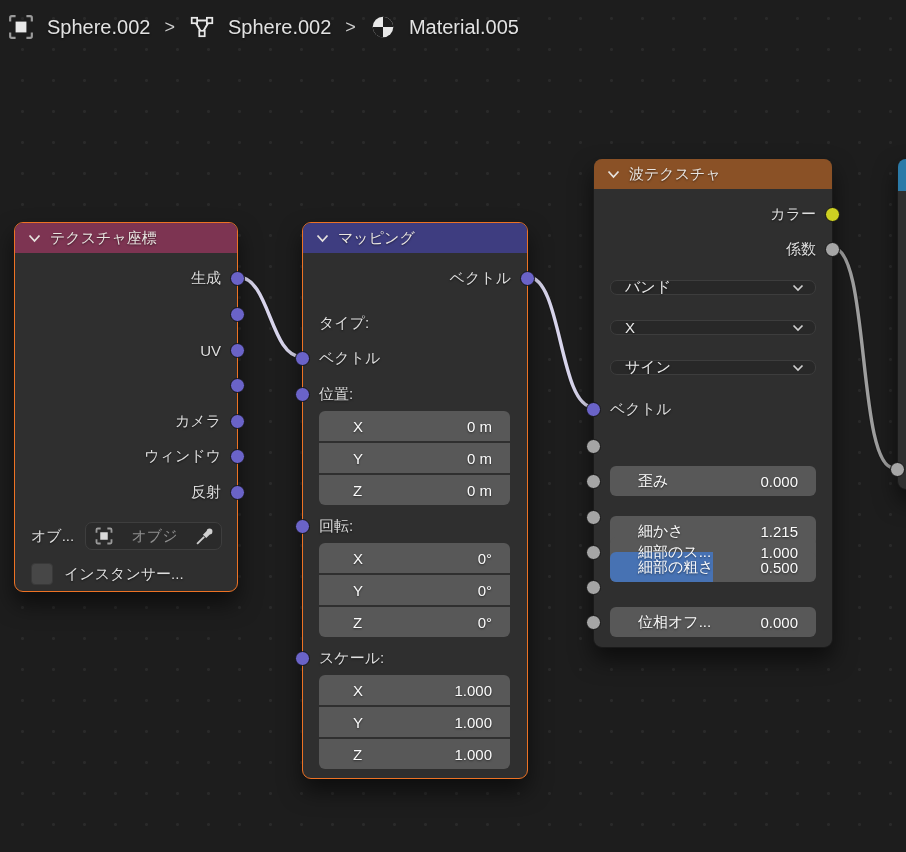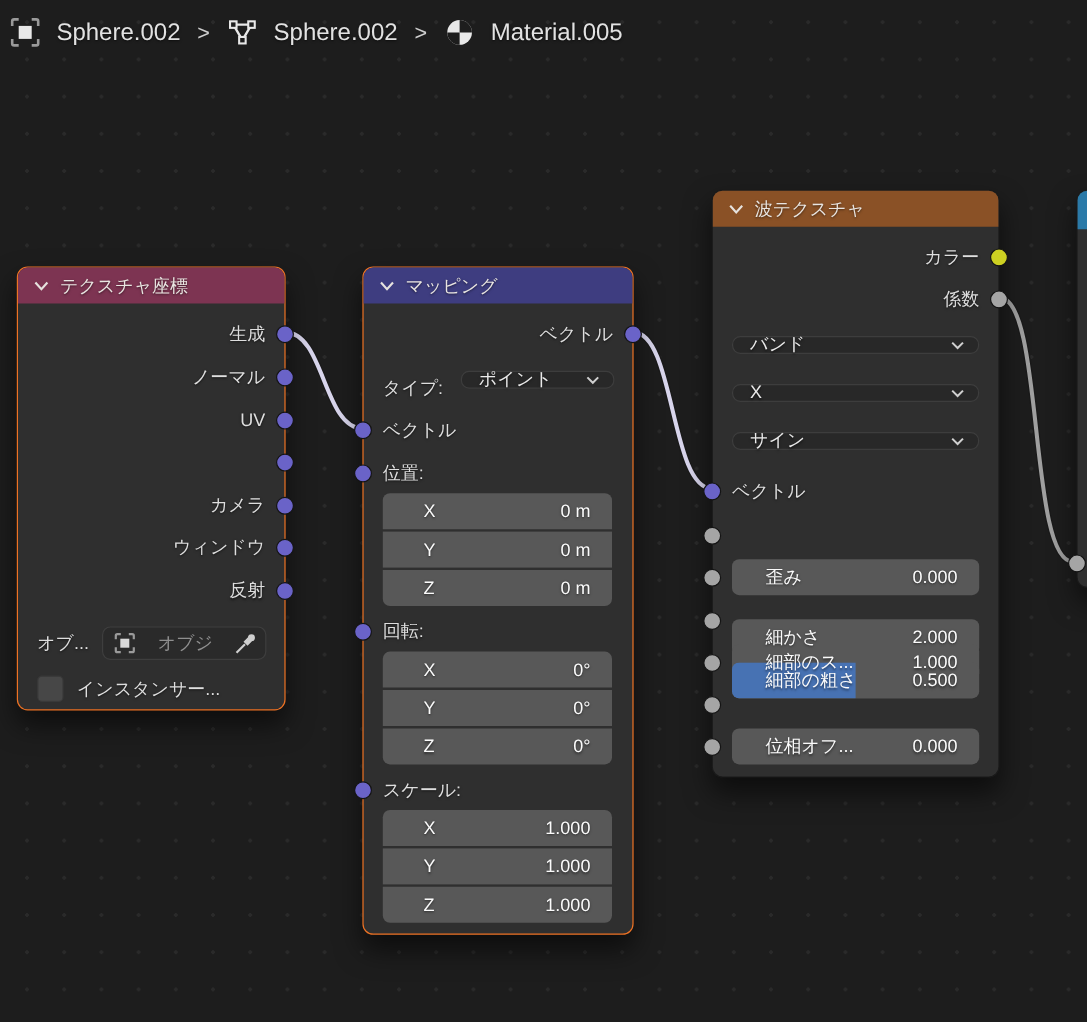--- a/index.html
+++ b/index.html
@@ -138,23 +138,20 @@
       <svg class="chev" width="13" height="9" viewBox="0 0 13 9">
         <polyline points="1.5,1.5 6.5,7 11.5,1.5" fill="none" stroke="#e6e2de" stroke-width="1.8"></polyline>
       </svg>
       <span>テクスチャ座標</span>
     </div>
 
     <div class="nrow r-out" style="top:37px">
         <span class="lbl">生成</span>
       </div>
     <span class="socket sock-r sock-vec" style="top:48px"></span>
-    <div class="nrow r-out" style="top:73px">
-        <span class="lbl">ノーマル</span>
-      </div>
     <span class="socket sock-r sock-vec" style="top:84px"></span>
     <div class="nrow r-out" style="top:109px">
         <span class="lbl">UV</span>
       </div>
     <span class="socket sock-r sock-vec" style="top:120px"></span>
     <span class="socket sock-r sock-vec" style="top:155px"></span>
     <div class="nrow r-out" style="top:180px">
         <span class="lbl">カメラ</span>
       </div>
     <span class="socket sock-r sock-vec" style="top:191px"></span>
@@ -198,26 +195,20 @@
     </div>
 
     <div class="nrow r-out" style="top:37px">
         <span class="lbl">ベクトル</span>
       </div>
     <span class="socket sock-r sock-vec" style="top:48px"></span>
 
     <div class="nrow" style="top:82px; padding-left:16px; gap:9px;">
       <span class="lbl">タイプ:</span>
     </div>
-    <div class="dd" style="top:86px; left:81px; width:128px;">
-      <span>ポイント</span>
-      <svg width="12" height="8" viewBox="0 0 12 8">
-        <polyline points="1.5,1.5 6,6 10.5,1.5" fill="none" stroke="#cfcfcf" stroke-width="1.7"></polyline>
-      </svg>
-    </div>
 
     <div class="nrow l-in" style="top:117px">
         <span class="lbl">ベクトル</span>
       </div>
     <span class="socket sock-l sock-vec" style="top:128px"></span>
 
     <div class="nrow l-in" style="top:153px">
         <span class="lbl">位置:</span>
       </div>
     <span class="socket sock-l sock-vec" style="top:164px"></span>
@@ -313,21 +304,21 @@
     <span class="socket sock-l sock-val" style="top:280px"></span>
 
     <div class="slider" style="top:307px">
       <span class="s-lbl">歪み</span>
       <span class="s-val">0.000</span>
     </div>
     <span class="socket sock-l sock-val" style="top:315px"></span>
 
     <div class="slider" style="top:357px">
       <span class="s-lbl">細かさ</span>
-      <span class="s-val">2.000</span>
+      <span class="s-val">1.215</span>
     </div>
     <span class="socket sock-l sock-val" style="top:351px"></span>
 
     <div class="slider" style="top:378px">
       <span class="s-lbl">細部のス...</span>
       <span class="s-val">1.000</span>
     </div>
     <span class="socket sock-l sock-val" style="top:386px"></span>
 
     <div class="slider" style="top:393px">

